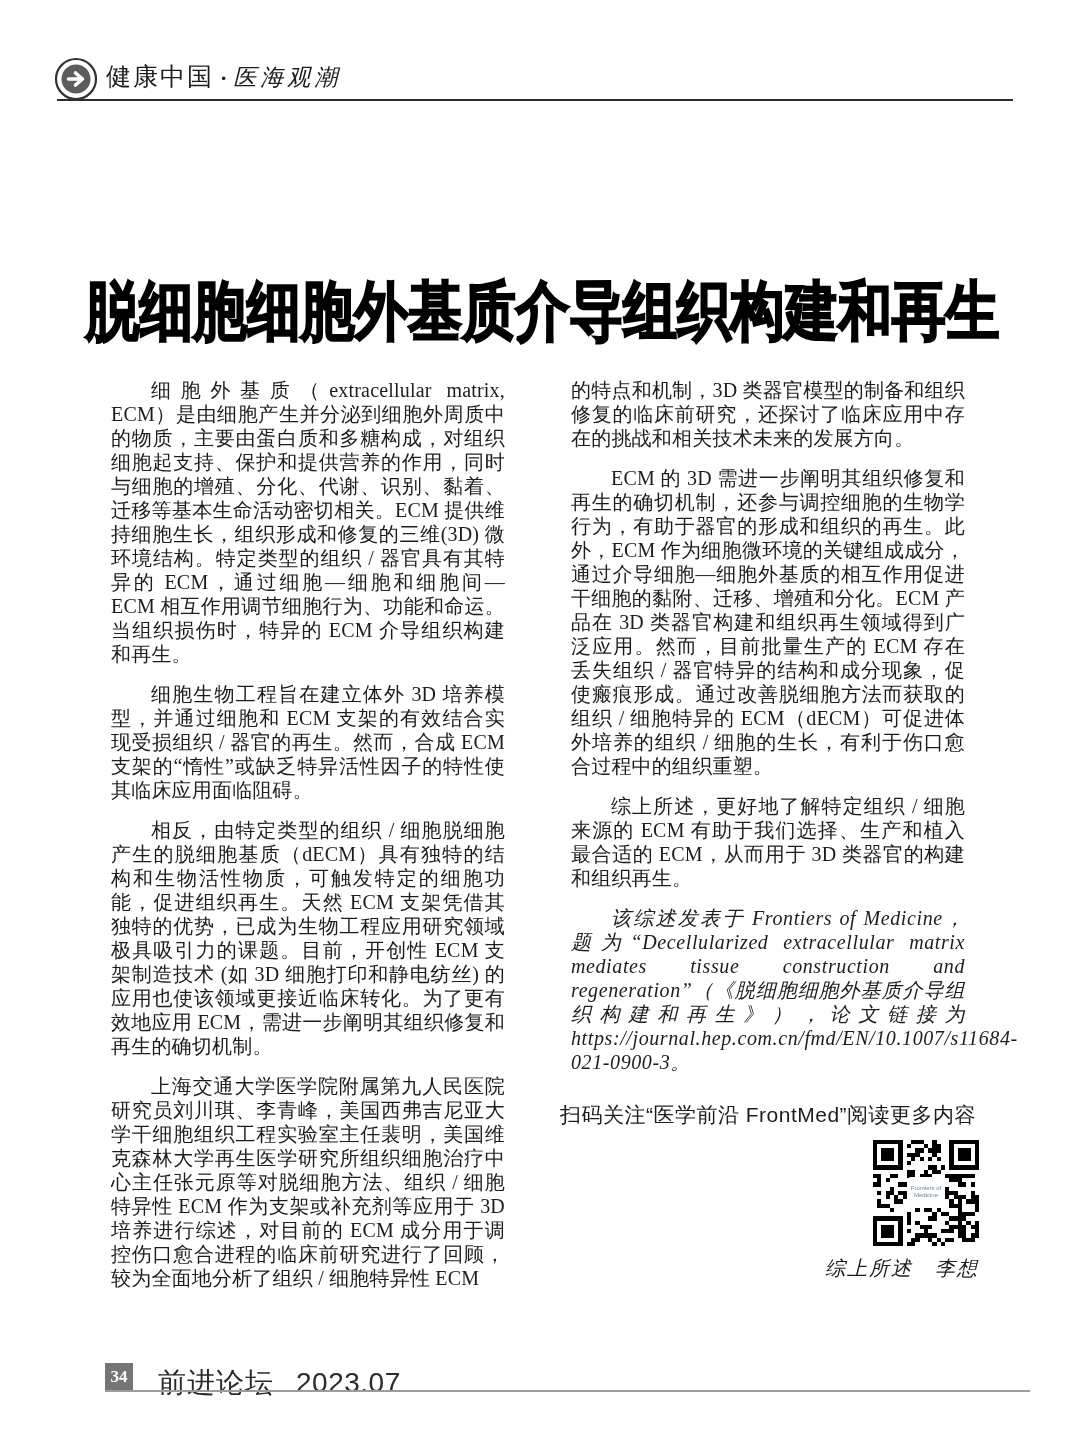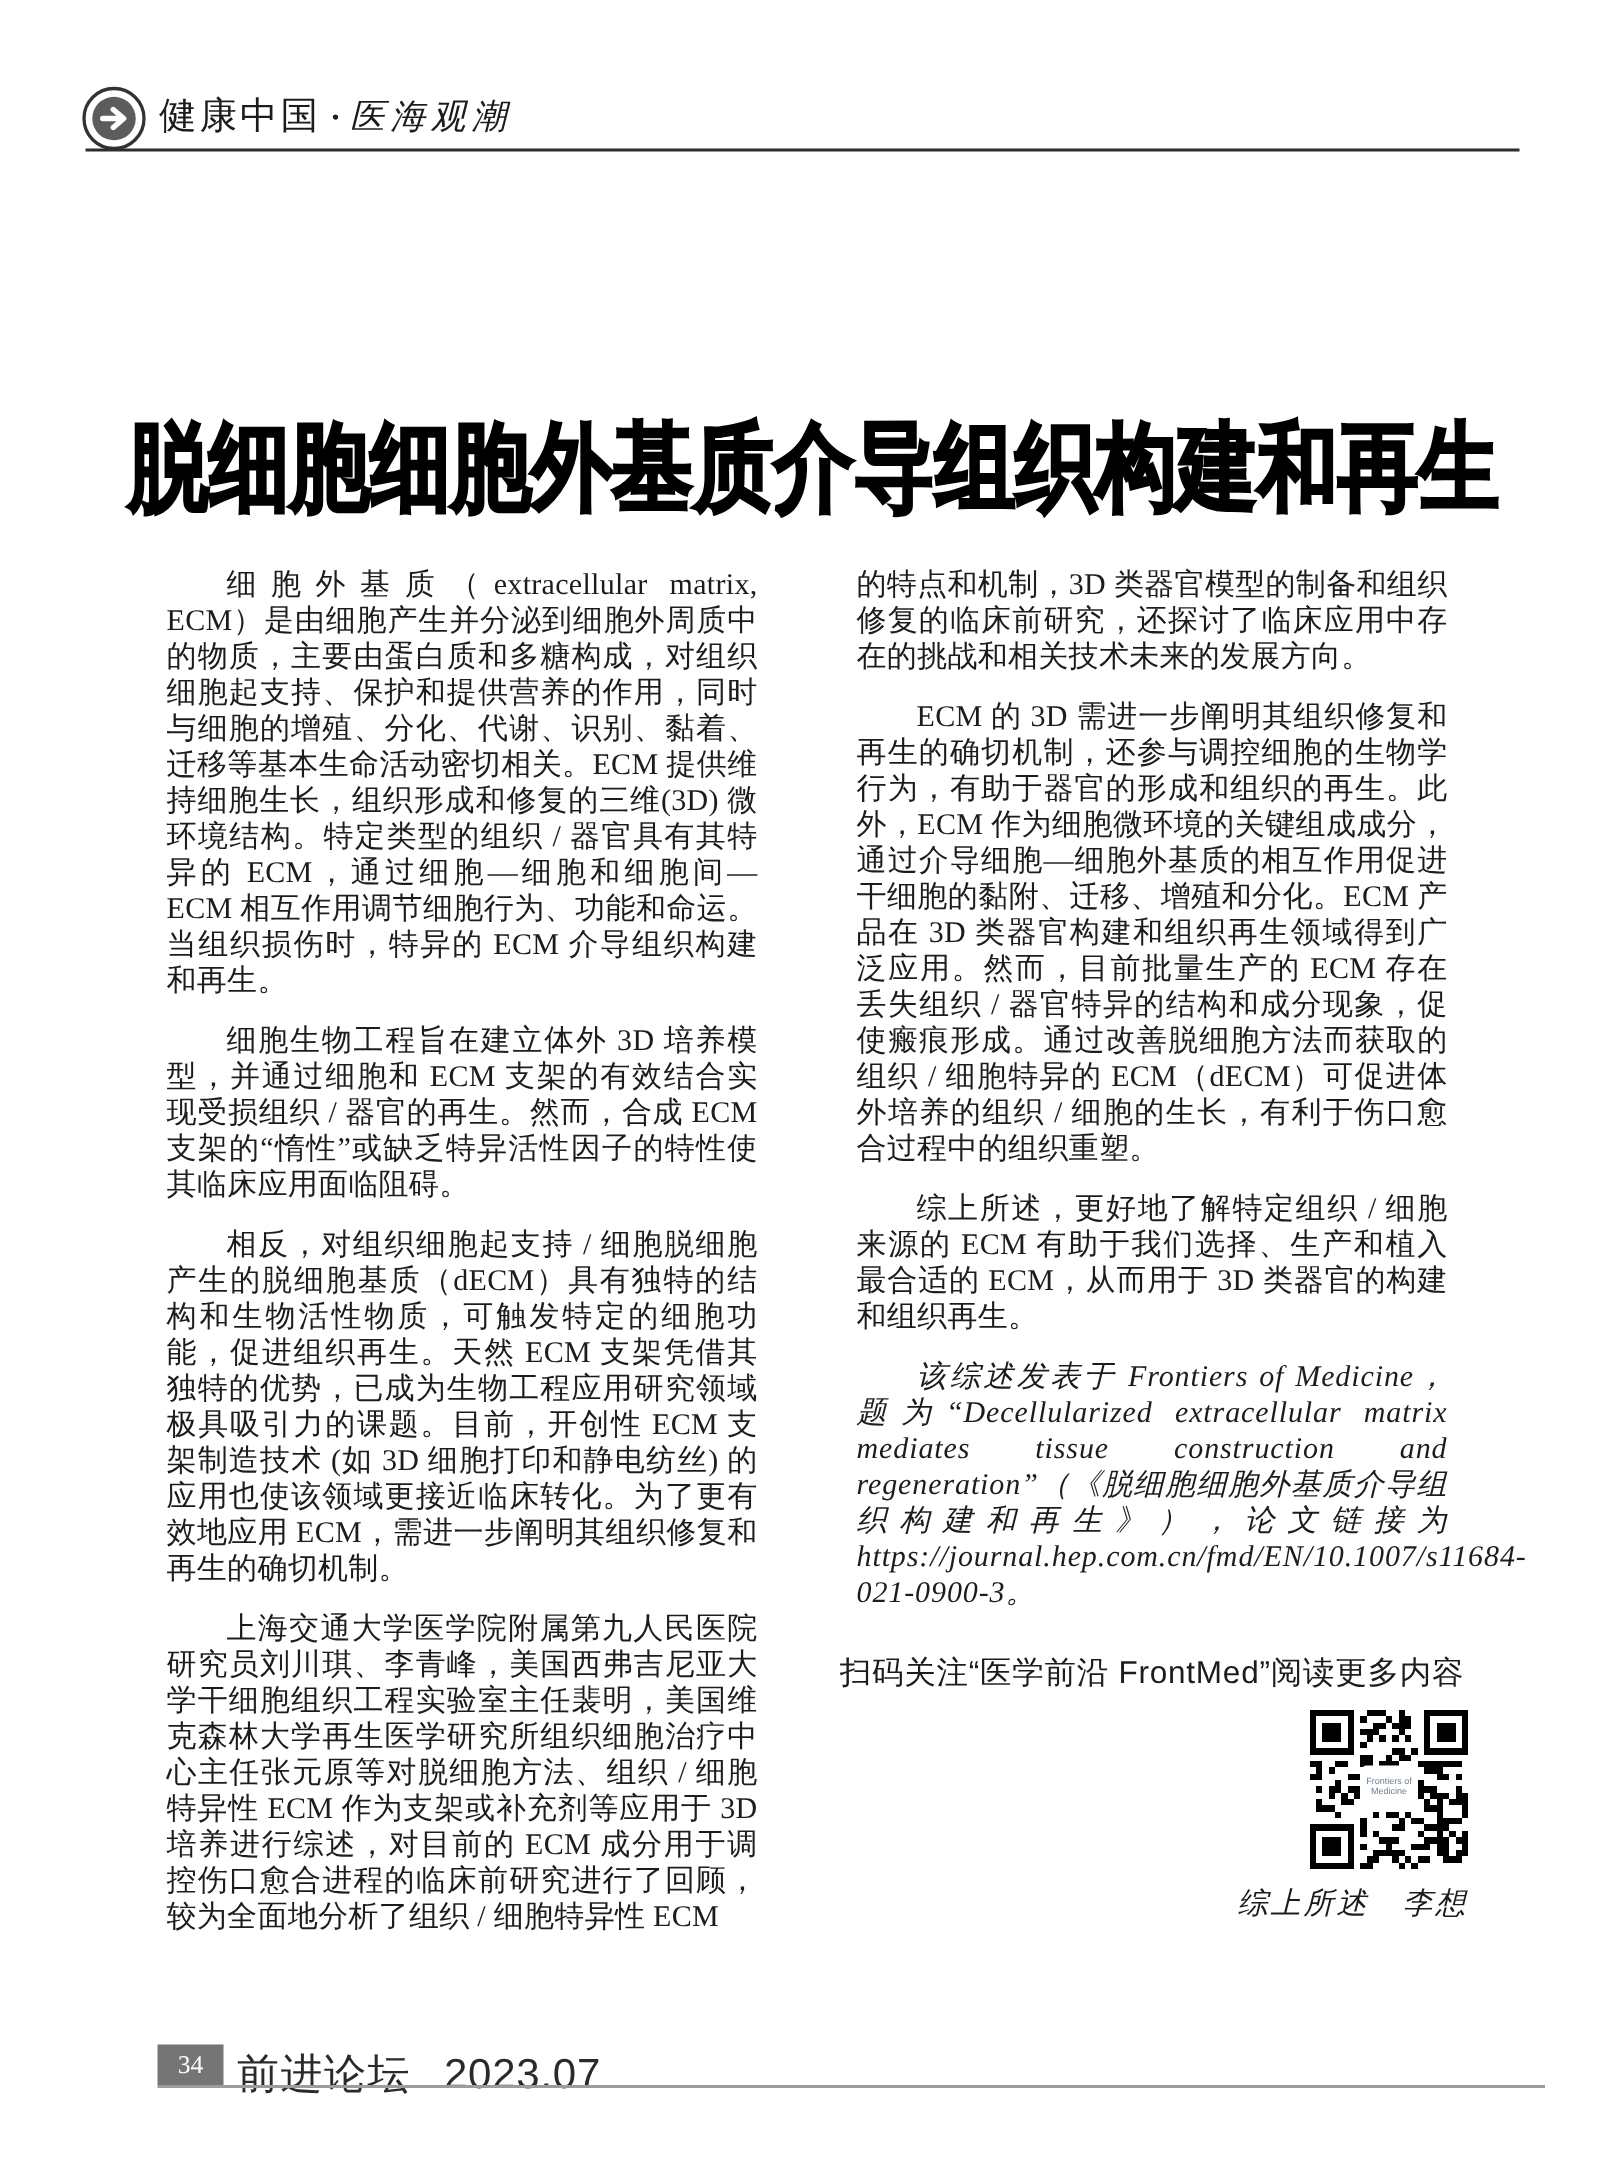--- a/index.html
+++ b/index.html
@@ -42,22 +42,22 @@
   .qr-wrap svg{display:block;width:106px;height:106px;shape-rendering:crispEdges;}
   .qr-label{
     position:absolute;left:35px;top:37px;width:36px;height:30px;background:#ffffff;
     border-radius:3px;display:flex;align-items:center;justify-content:center;text-align:center;
     font-family:"Liberation Sans","DejaVu Sans",sans-serif;
     font-size:6px;line-height:7px;color:#6b7f94;overflow:hidden;padding:1px;box-sizing:border-box;
   }
   .editor-line{margin-top:9px;text-align:right;font-style:italic;font-size:20px;letter-spacing:2px;padding-right:2px;}
   
   .footer-pagebox{
-    position:absolute;left:105px;top:1363px;width:44px;height:27px;background:#757575;
-    color:#ffffff;font-weight:normal;font-size:17px;display:flex;align-items:center;justify-content:center;
+    position:absolute;left:105px;top:1363px;width:28px;height:27px;background:#757575;
+    color:#ffffff;font-weight:bold;font-size:17px;display:flex;align-items:center;justify-content:center;
   }
   .footer-journal{
     position:absolute;left:158px;top:1364px;white-space:nowrap;
     font-family:"Liberation Sans","DejaVu Sans",sans-serif;font-size:28px;letter-spacing:1px;color:#2a2a2a;
   }
   .footer-issue{margin-left:22px;letter-spacing:0.5px;}
   .footer-rule{position:absolute;left:105px;top:1390px;width:925px;height:2px;background:#9c9c9c;}
 </style>
 </head>
 <body>
@@ -73,21 +73,21 @@
   <span class="brand-primary">健康中国</span><span class="brand-sep">·</span><span class="brand-secondary">医海观潮</span>
 </div>
 <div class="header-rule"></div>
 
 <h1 class="article-title">脱细胞细胞外基质介导组织构建和再生</h1>
 
 <div class="columns">
   <div class="col">
     <p class="body-p indent">细胞外基质（extracellular matrix, ECM）是由细胞产生并分泌到细胞外周质中的物质，主要由蛋白质和多糖构成，对组织细胞起支持、保护和提供营养的作用，同时与细胞的增殖、分化、代谢、识别、黏着、迁移等基本生命活动密切相关。ECM 提供维持细胞生长，组织形成和修复的三维(3D) 微环境结构。特定类型的组织 / 器官具有其特异的 ECM，通过细胞—细胞和细胞间—ECM 相互作用调节细胞行为、功能和命运。当组织损伤时，特异的 ECM 介导组织构建和再生。</p>
     <p class="body-p indent">细胞生物工程旨在建立体外 3D 培养模型，并通过细胞和 ECM 支架的有效结合实现受损组织 / 器官的再生。然而，合成 ECM 支架的“惰性”或缺乏特异活性因子的特性使其临床应用面临阻碍。</p>
-    <p class="body-p indent">相反，对组织细胞起支持 / 细胞脱细胞产生的脱细胞基质（dECM）具有独特的结构和生物活性物质，可触发特定的细胞功能，促进组织再生。天然 ECM 支架凭借其独特的优势，已成为生物工程应用研究领域极具吸引力的课题。目前，开创性 ECM 支架制造技术 (如 3D 细胞打印和静电纺丝) 的应用也使该领域更接近临床转化。为了更有效地应用 ECM，需进一步阐明其组织修复和再生的确切机制。</p>
+    <p class="body-p indent">相反，由特定类型的组织 / 细胞脱细胞产生的脱细胞基质（dECM）具有独特的结构和生物活性物质，可触发特定的细胞功能，促进组织再生。天然 ECM 支架凭借其独特的优势，已成为生物工程应用研究领域极具吸引力的课题。目前，开创性 ECM 支架制造技术 (如 3D 细胞打印和静电纺丝) 的应用也使该领域更接近临床转化。为了更有效地应用 ECM，需进一步阐明其组织修复和再生的确切机制。</p>
     <p class="body-p indent">上海交通大学医学院附属第九人民医院研究员刘川琪、李青峰，美国西弗吉尼亚大学干细胞组织工程实验室主任裴明，美国维克森林大学再生医学研究所组织细胞治疗中心主任张元原等对脱细胞方法、组织 / 细胞特异性 ECM 作为支架或补充剂等应用于 3D 培养进行综述，对目前的 ECM 成分用于调控伤口愈合进程的临床前研究进行了回顾，较为全面地分析了组织 / 细胞特异性 ECM</p>
   </div>
   <div class="col">
     <p class="body-p">的特点和机制，3D 类器官模型的制备和组织修复的临床前研究，还探讨了临床应用中存在的挑战和相关技术未来的发展方向。</p>
     <p class="body-p indent">ECM 的 3D 需进一步阐明其组织修复和再生的确切机制，还参与调控细胞的生物学行为，有助于器官的形成和组织的再生。此外，ECM 作为细胞微环境的关键组成成分，通过介导细胞—细胞外基质的相互作用促进干细胞的黏附、迁移、增殖和分化。ECM 产品在 3D 类器官构建和组织再生领域得到广泛应用。然而，目前批量生产的 ECM 存在丢失组织 / 器官特异的结构和成分现象，促使瘢痕形成。通过改善脱细胞方法而获取的组织 / 细胞特异的 ECM（dECM）可促进体外培养的组织 / 细胞的生长，有利于伤口愈合过程中的组织重塑。</p>
     <p class="body-p indent">综上所述，更好地了解特定组织 / 细胞来源的 ECM 有助于我们选择、生产和植入最合适的 ECM，从而用于 3D 类器官的构建和组织再生。</p>
     <p class="body-p indent kaiti">该综述发表于 Frontiers of Medicine，题为“Decellularized extracellular matrix mediates tissue construction and regeneration”（《脱细胞细胞外基质介导组织构建和再生》），论文链接为 https://journal.hep.com.cn/fmd/EN/10.1007/s11684-021-0900-3。</p>
 
     <div class="qr-caption">扫码关注“医学前沿 FrontMed”阅读更多内容</div>
     <div class="qr-wrap">

